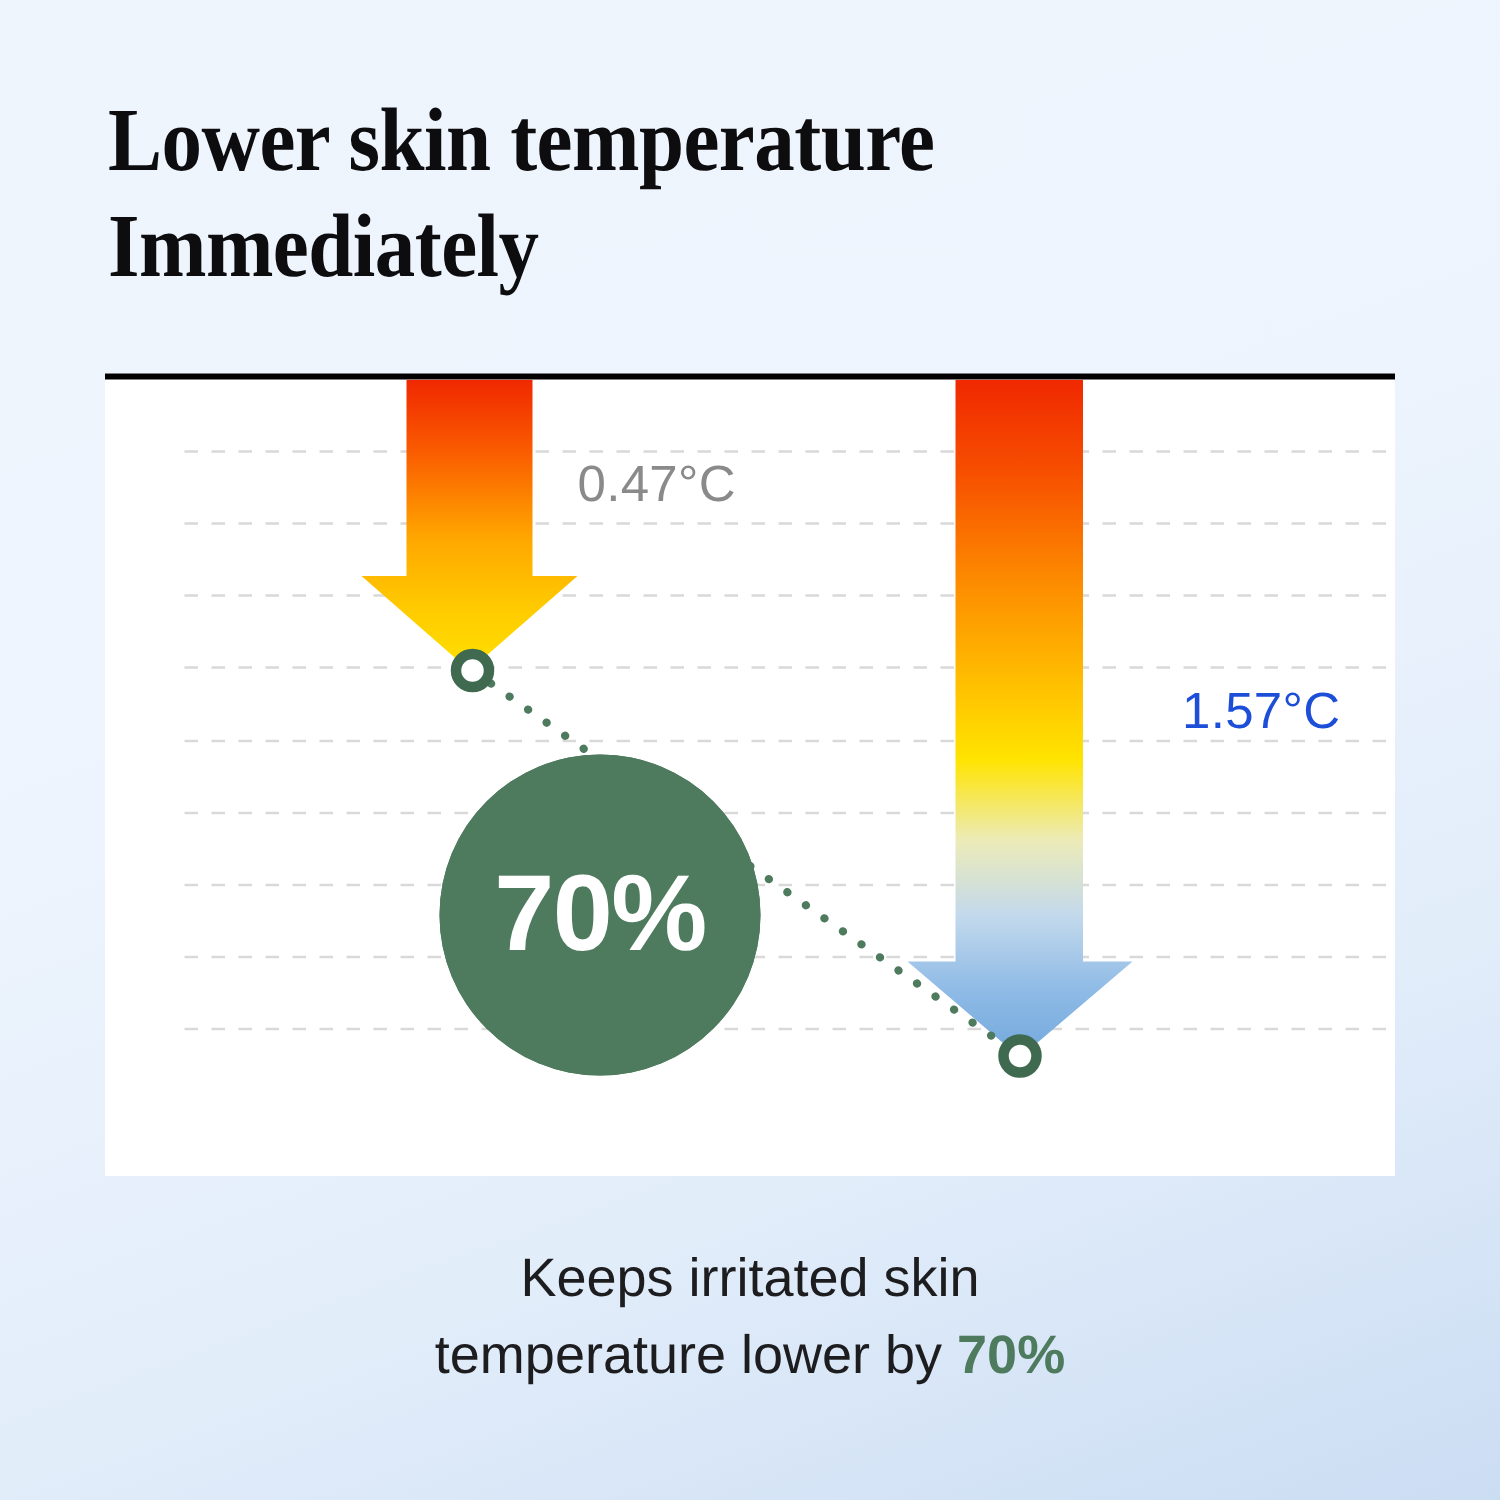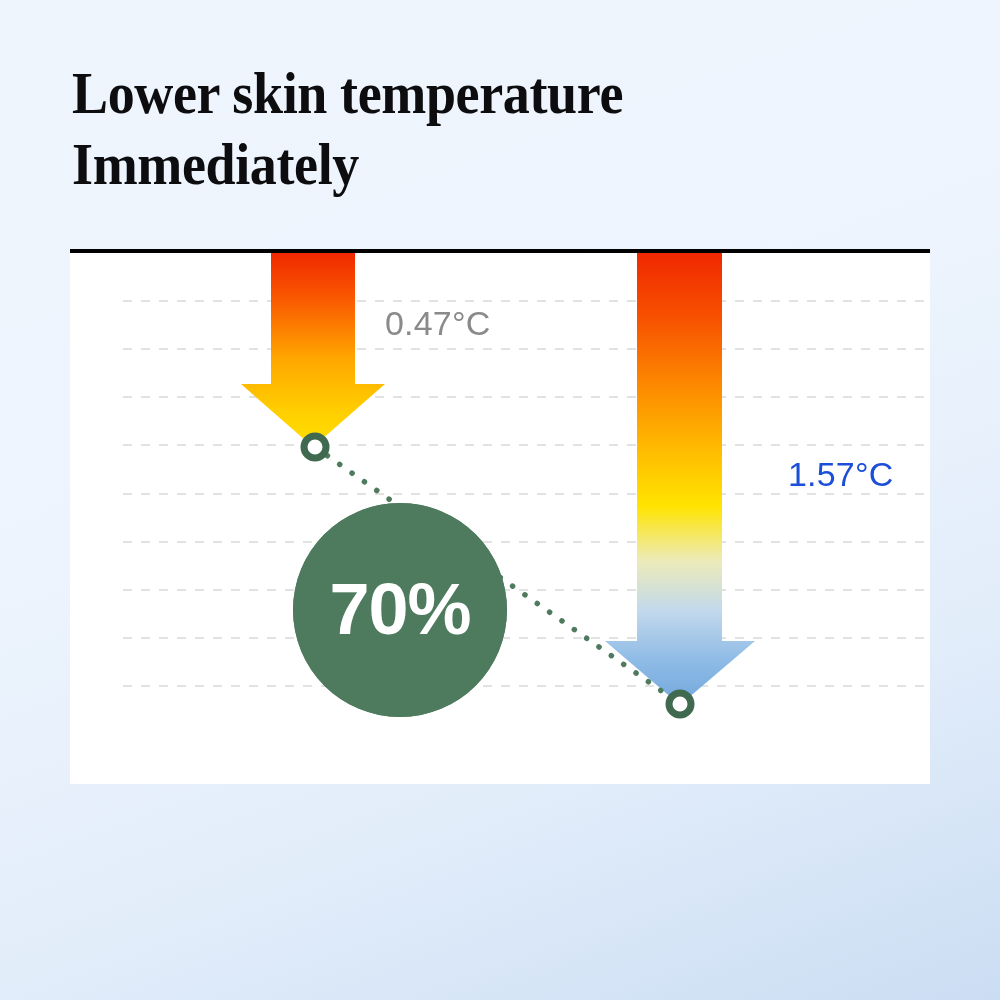--- a/index.html
+++ b/index.html
@@ -177,14 +177,18 @@
 
     <div class="badge" style="left:223px; top:250px;">
       <span class="badge-text">70%</span>
     </div>
   </div>
 
   <div class="val-label left">0.47°C</div>
 
   <div class="val-label right">1.57°C</div>
 
+  <div class="caption">
+    <div>Keeps irritated skin</div>
+    <div><span>temperature lower by </span><span class="hl">70%</span></div>
+  </div>
 
 </div>
 
 </body></html>

